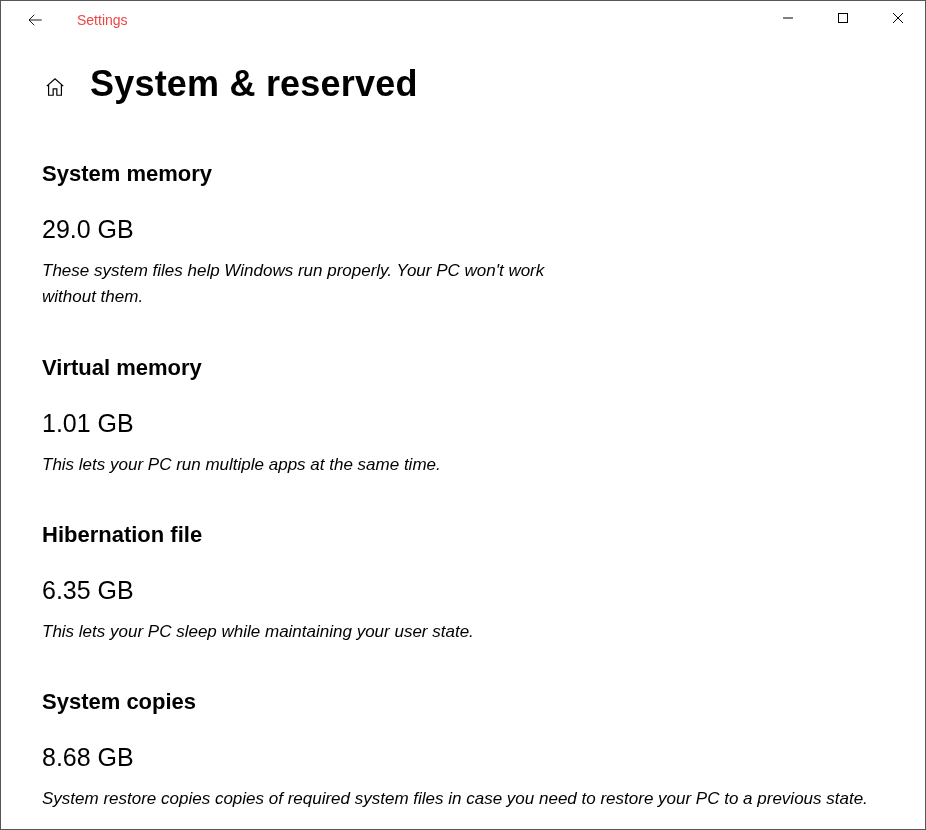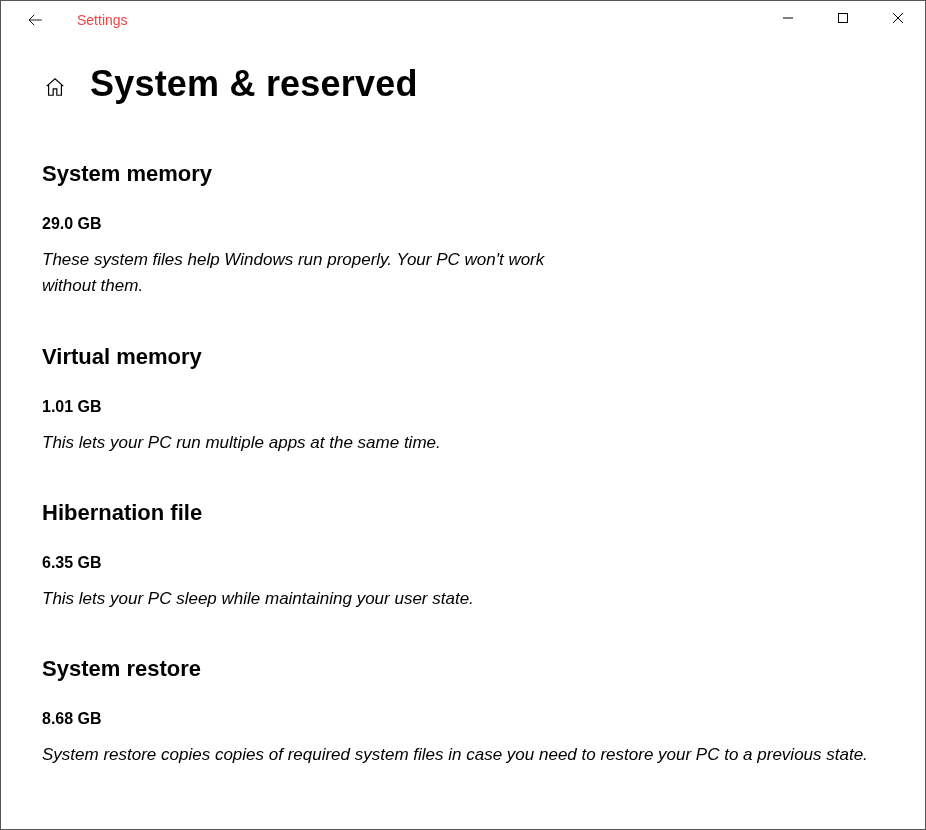--- a/index.html
+++ b/index.html
@@ -101,22 +101,22 @@
     }
     .section {
       margin-bottom: 44px;
     }
     .section-title {
       font-size: 22px;
       font-weight: 600;
       margin-bottom: 28px;
     }
     .section-size {
-      font-size: 16px;
-      font-weight: 700;
+      font-size: 25px;
+      font-weight: 400;
       margin-bottom: 14px;
     }
     .section-desc {
       font-size: 17px;
       font-weight: 400;
       line-height: 1.55;
       color: #000;
       max-width: 860px;
       font-style: italic;
     }
@@ -178,17 +178,17 @@
     <p class="section-desc">This lets your PC run multiple apps at the same time.</p>
   </div>
 
   <div class="section">
     <h2 class="section-title">Hibernation file</h2>
     <div class="section-size">6.35 GB</div>
     <p class="section-desc">This lets your PC sleep while maintaining your user state.</p>
   </div>
 
   <div class="section">
-    <h2 class="section-title">System restore</h2>
+    <h2 class="section-title">System copies</h2>
     <div class="section-size">8.68 GB</div>
     <p class="section-desc">System restore copies copies of required system files in case you need to restore your PC to a previous state.</p>
   </div>
 </div>
 
 </body></html>

